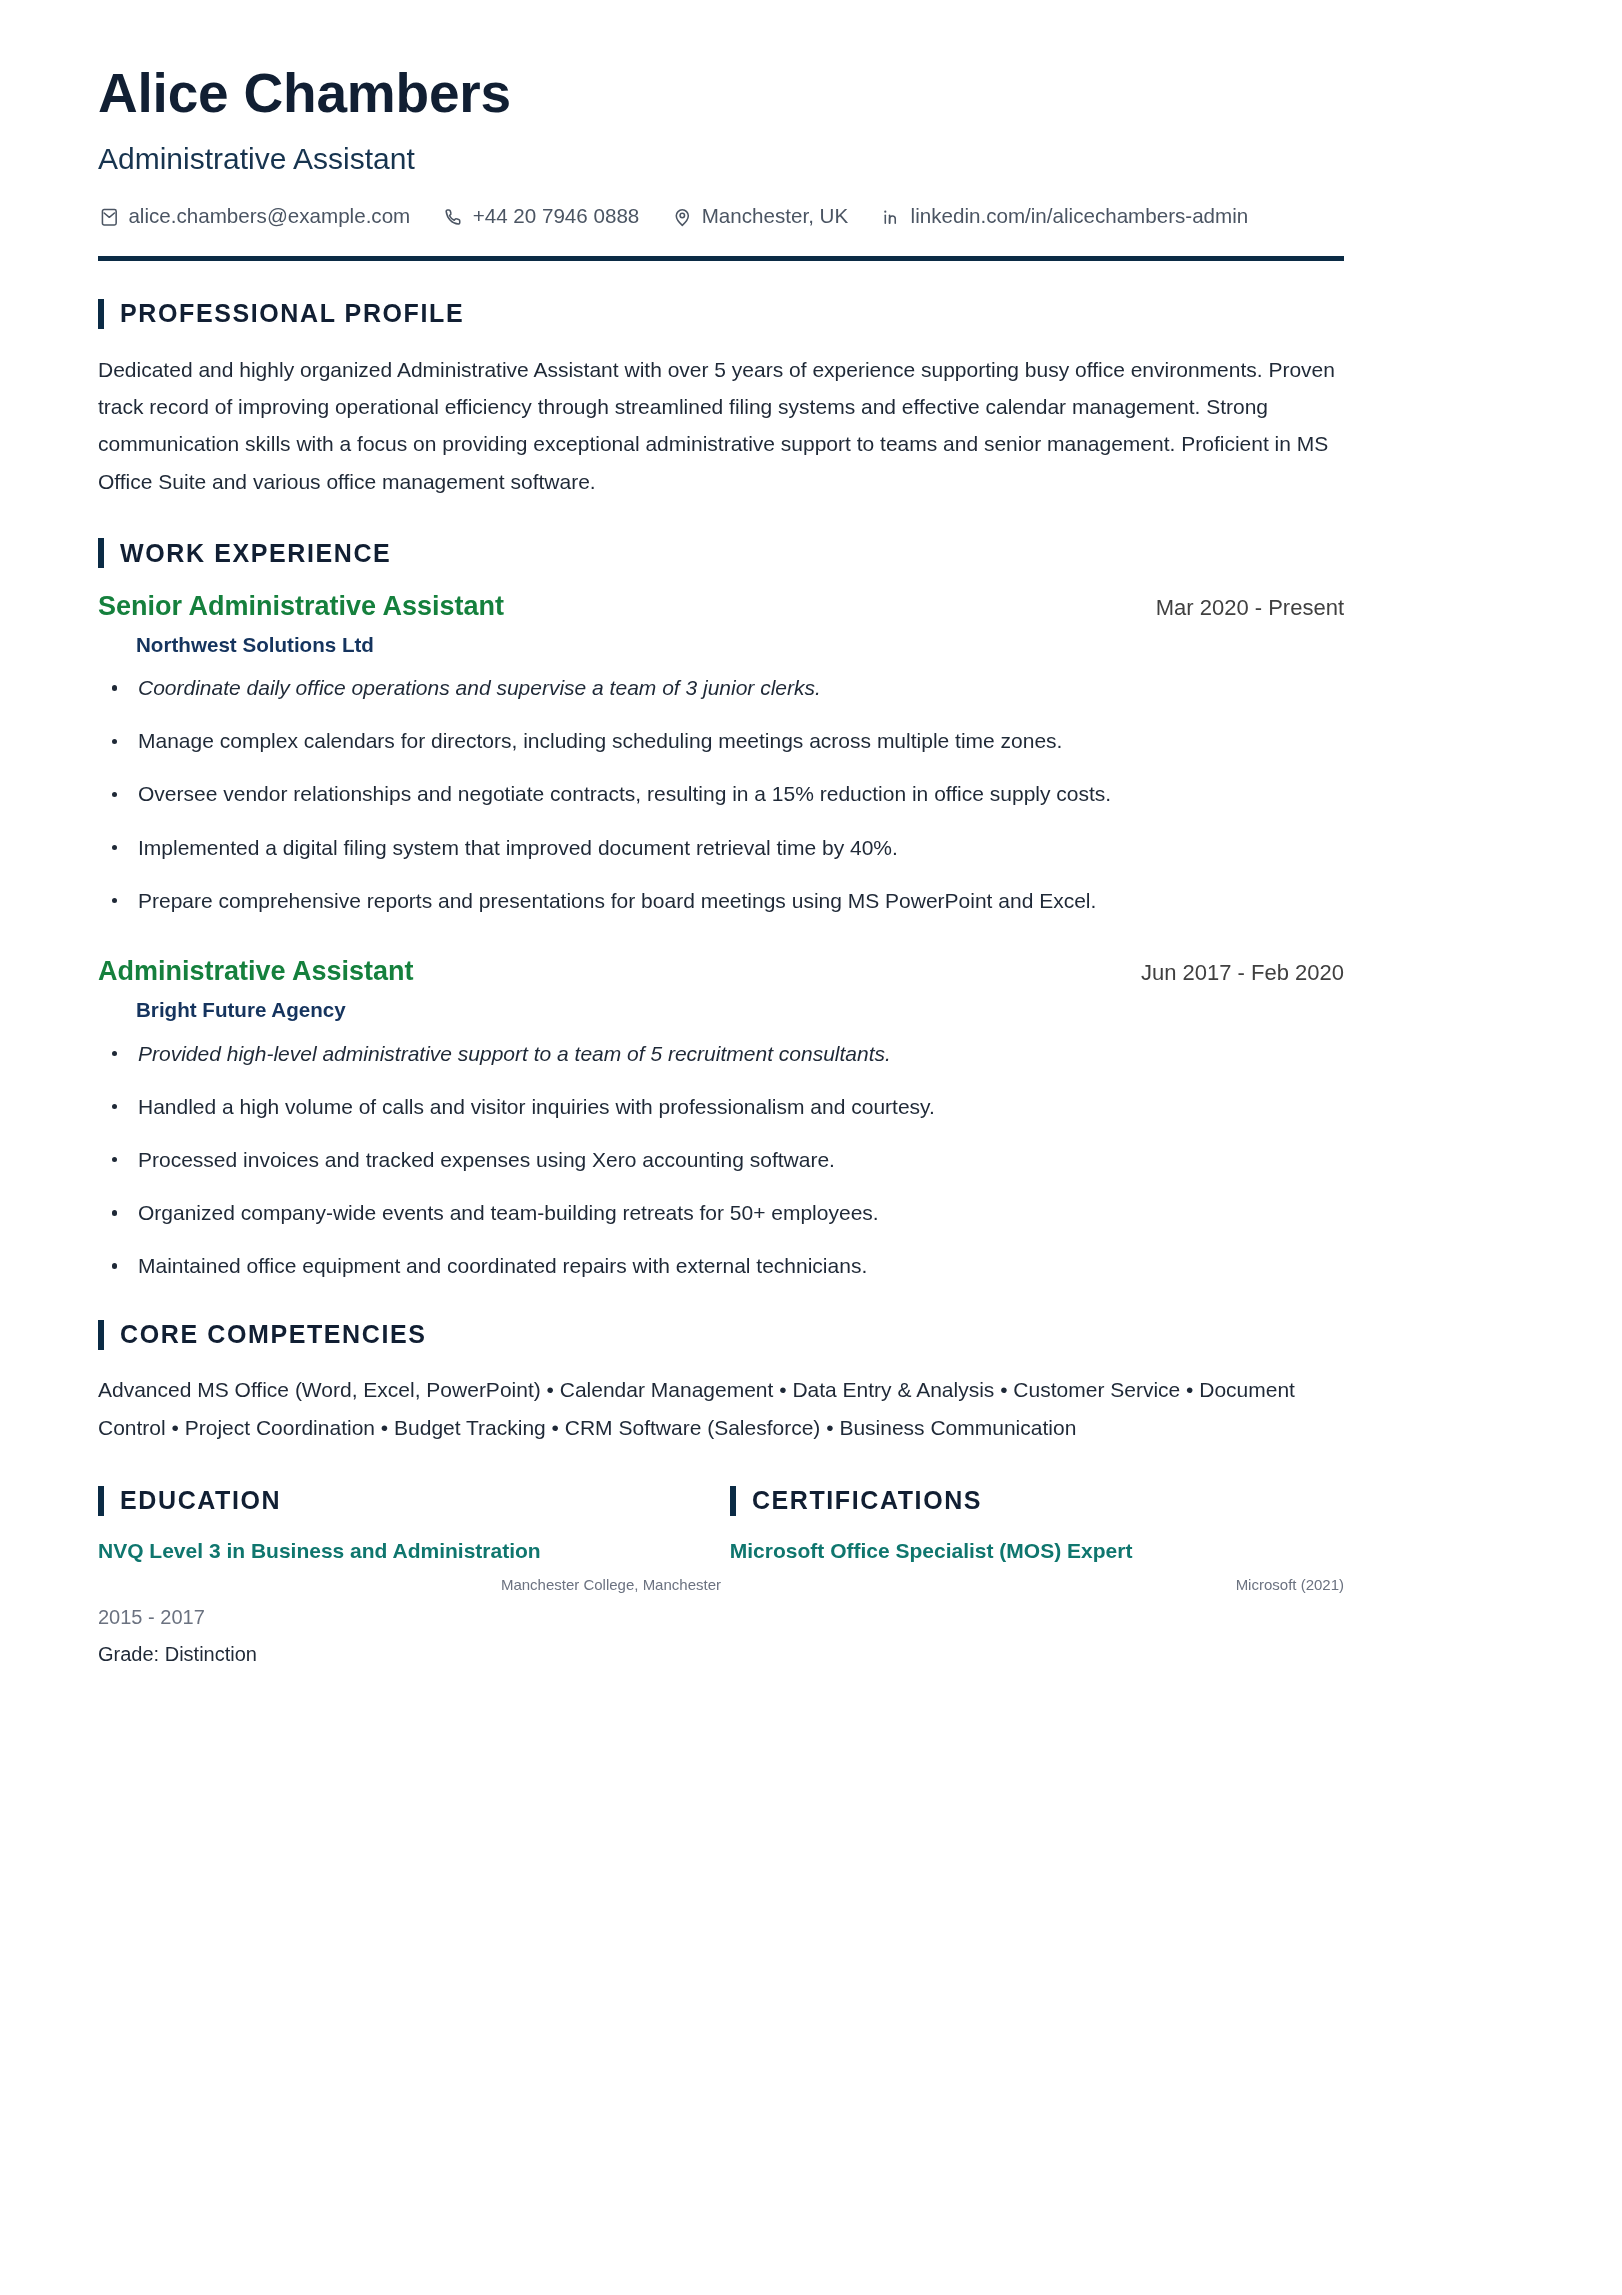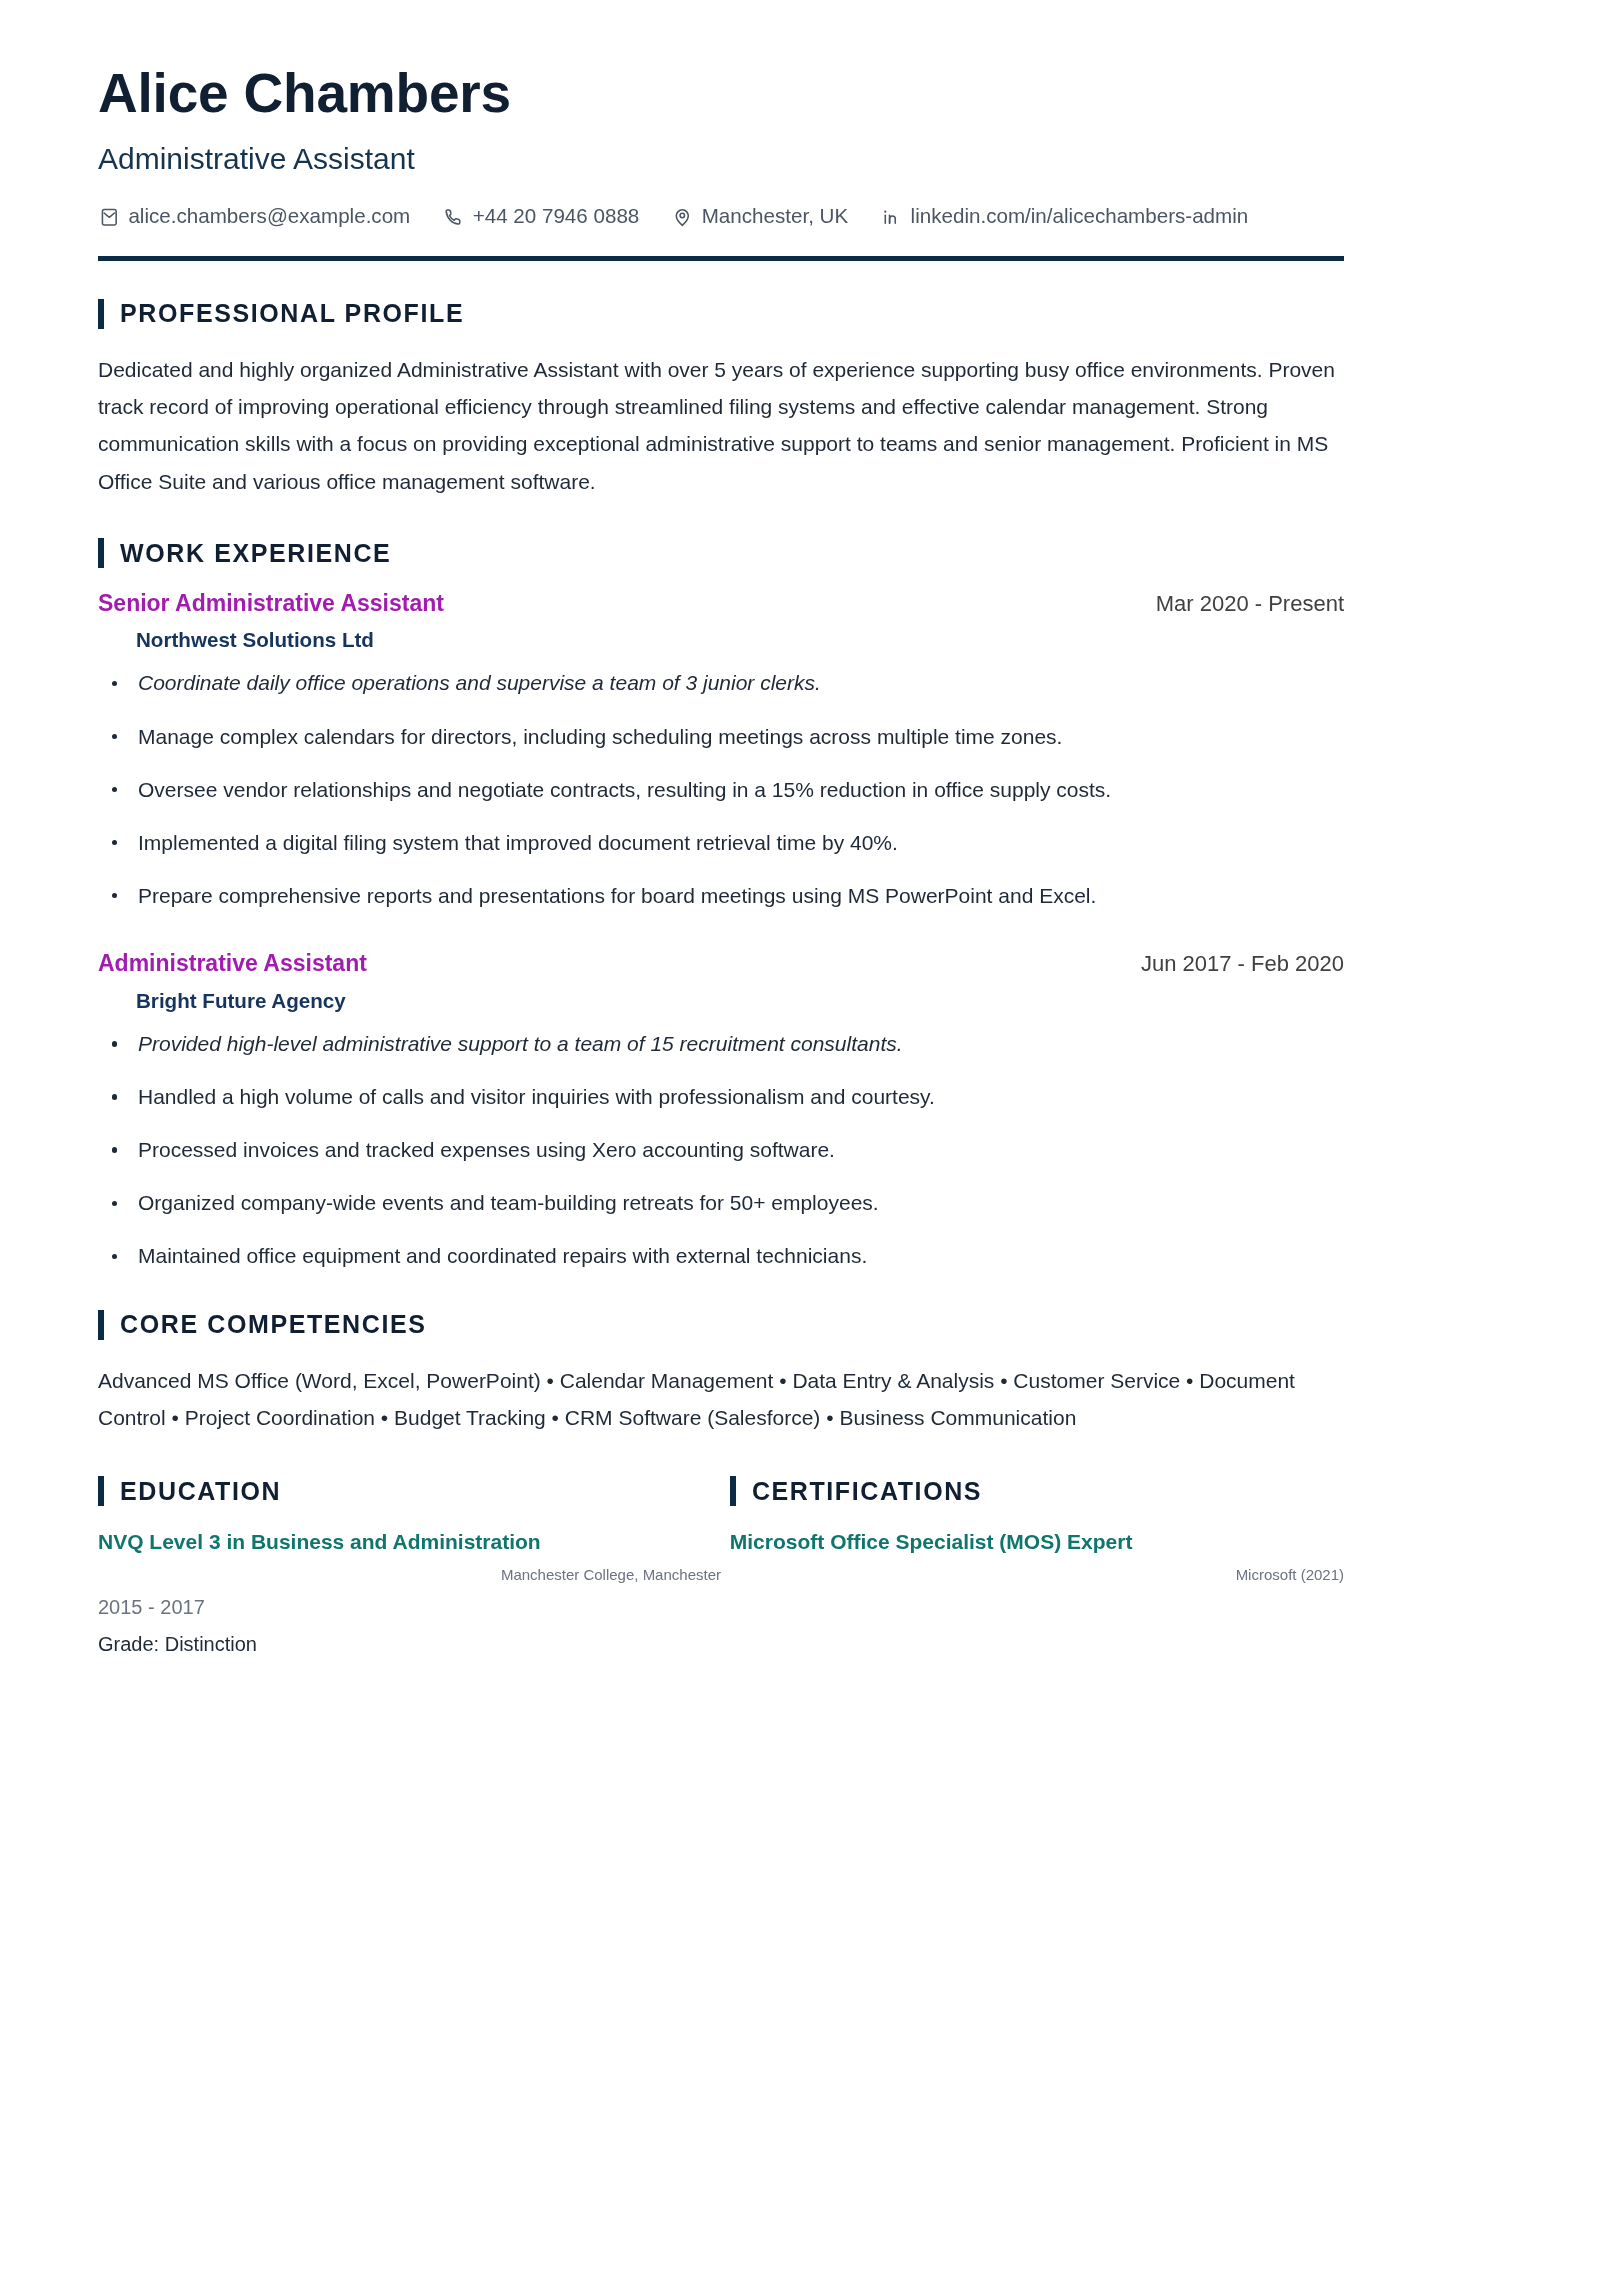--- a/index.html
+++ b/index.html
@@ -115,23 +115,23 @@
   .job { margin-bottom: 0; }
   .job + .job { margin-top: 39px; }
 
   .job-head {
     display: flex;
     align-items: baseline;
     justify-content: space-between;
     gap: 19.6px;
   }
   .job-role {
-    font-size: 23px;
-    font-weight: bold;
-    color: #a21caf;
+    font-size: 27px;
+    font-weight: bold;
+    color: #15803d;
     line-height: 1.2;
   }
   .job-dates {
     font-size: 22px;
     color: #404040;
     line-height: 1.2;
     white-space: nowrap;
   }
   .job-company {
     font-size: 20.6px;
@@ -296,21 +296,21 @@
       </ul>
     </div>
 
     <div class="job">
       <div class="job-head">
         <span class="job-role">Administrative Assistant</span>
         <span class="job-dates">Jun 2017 - Feb 2020</span>
       </div>
       <div class="job-company">Bright Future Agency</div>
       <ul class="bullets">
-        <li>Provided high-level administrative support to a team of 15 recruitment consultants.</li>
+        <li>Provided high-level administrative support to a team of 5 recruitment consultants.</li>
         <li>Handled a high volume of calls and visitor inquiries with professionalism and courtesy.</li>
         <li>Processed invoices and tracked expenses using Xero accounting software.</li>
         <li>Organized company-wide events and team-building retreats for 50+ employees.</li>
         <li>Maintained office equipment and coordinated repairs with external technicians.</li>
       </ul>
     </div>
   </div>
 
   <div class="section">
     <div class="section-head">

